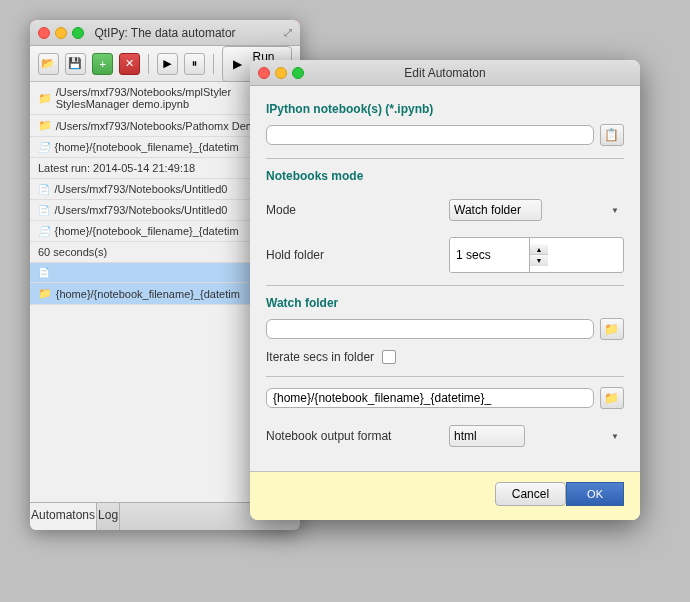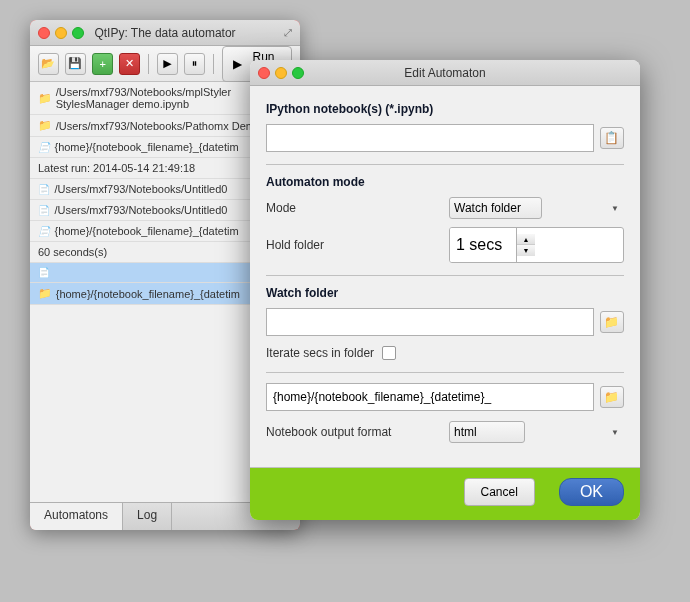--- a/index.html
+++ b/index.html
@@ -140,21 +140,21 @@
 
     
     .bottom-tabs {
       display: flex;
       background: linear-gradient(to bottom, #e0e0e0, #d0d0d0);
       border-top: 1px solid #b0b0b0;
       height: 28px;
     }
 
     .tab {
-      padding: 5px 14px;
+      padding: 5px 1px;
       font-size: 12px;
       cursor: pointer;
       border-right: 1px solid #b0b0b0;
       color: #333;
     }
 
     .tab.active {
       background: #f0f0f0;
       font-weight: 500;
     }
@@ -190,42 +190,42 @@
       font-weight: 500;
     }
 
     .dialog-body {
       padding: 16px;
     }
 
     .section-label {
       font-size: 12px;
       font-weight: 600;
-      color: #0f172a;
+      color: #0f766e;
       margin-bottom: 8px;
     }
 
     .section-divider {
       border: none;
       border-top: 1px solid #c0c0c0;
       margin: 12px 0 10px 0;
     }
 
     .input-row {
       display: flex;
       align-items: center;
       gap: 6px;
       margin-bottom: 10px;
     }
 
     .text-input {
       flex: 1;
-      height: 28px;
+      height: 20px;
       border: 1px solid #b0b0b0;
-      border-radius: 0;
+      border-radius: 6px;
       padding: 0 6px;
       font-size: 12px;
       background: white;
       outline: none;
     }
 
     .icon-btn {
       width: 24px;
       height: 22px;
       border: 1px solid #b0b0b0;
@@ -238,20 +238,21 @@
       font-size: 12px;
       color: #555;
     }
 
     .form-grid {
       display: grid;
       grid-template-columns: 1fr 1fr;
       gap: 8px;
       align-items: center;
       margin-bottom: 8px;
+      margin-top: 16px;
     }
 
     .form-label {
       font-size: 12px;
       color: #333;
     }
 
     .select-input {
       flex: 1;
       height: 22px;
@@ -282,26 +283,26 @@
       color: #555;
       pointer-events: none;
     }
 
     .spinner-input-row {
       display: flex;
       align-items: center;
     }
 
     .spinner-input {
-      width: 67px;
+      width: 80px;
       height: 22px;
       border: none;
       border-right: 1px solid #b0b0b0;
       padding: 17px 6px;
-      font-size: 16px;
+      font-size: 12px;
       background: white;
       outline: none;
     }
 
     .spinner-btns {
       display: flex;
       flex-direction: column;
       width: 18px;
     }
 
@@ -330,43 +331,43 @@
       width: 14px;
       height: 14px;
       border: 1px solid #999;
       background: white;
       border-radius: 2px;
     }
 
     .dialog-footer {
       display: flex;
       justify-content: flex-end;
-      gap: 24px;
+      gap: 0;
       padding: 10px 16px 14px;
-      background: #84cc16;
+      background: #fef9c3;
       border-top: 1px solid #c0c0c0;
     }
 
     .btn-cancel {
       padding: 4px 16px;
       border-radius: 4px;
       border: 1px solid #b0b0b0;
       background: linear-gradient(to bottom, #f8f8f8, #e0e0e0);
       cursor: pointer;
       font-size: 12px;
     }
 
     .btn-ok {
       padding: 4px 20px;
-      border-radius: 12px;
+      border-radius: 0;
       border: 1px solid #3060a0;
       background: linear-gradient(to bottom, #5080d0, #3060b0);
       color: white;
       cursor: pointer;
-      font-size: 16px;
+      font-size: 11px;
       font-weight: 500;
     }
   </style>
 </head>
 <body>
 
 <div class="main-window">
 
   <div class="title-bar">
     <div class="traffic-lights">
@@ -475,21 +476,21 @@
     <div class="section-label">IPython notebook(s) (*.ipynb)</div>
     <div class="input-row">
       <input class="text-input" type="text" value="" style="">
       <button class="icon-btn">
         <span>📋</span>
       </button>
     </div>
 
     <hr class="section-divider">
 
-    <div class="section-label">Automaton mode</div>
+    <div class="section-label">Notebooks mode</div>
     <div class="form-grid">
       <span class="form-label">Mode</span>
       <div class="select-container">
         <select class="select-input">
           <option>Watch folder</option>
           <option>Schedule</option>
           <option>On change</option>
         </select>
       </div>
     </div>

